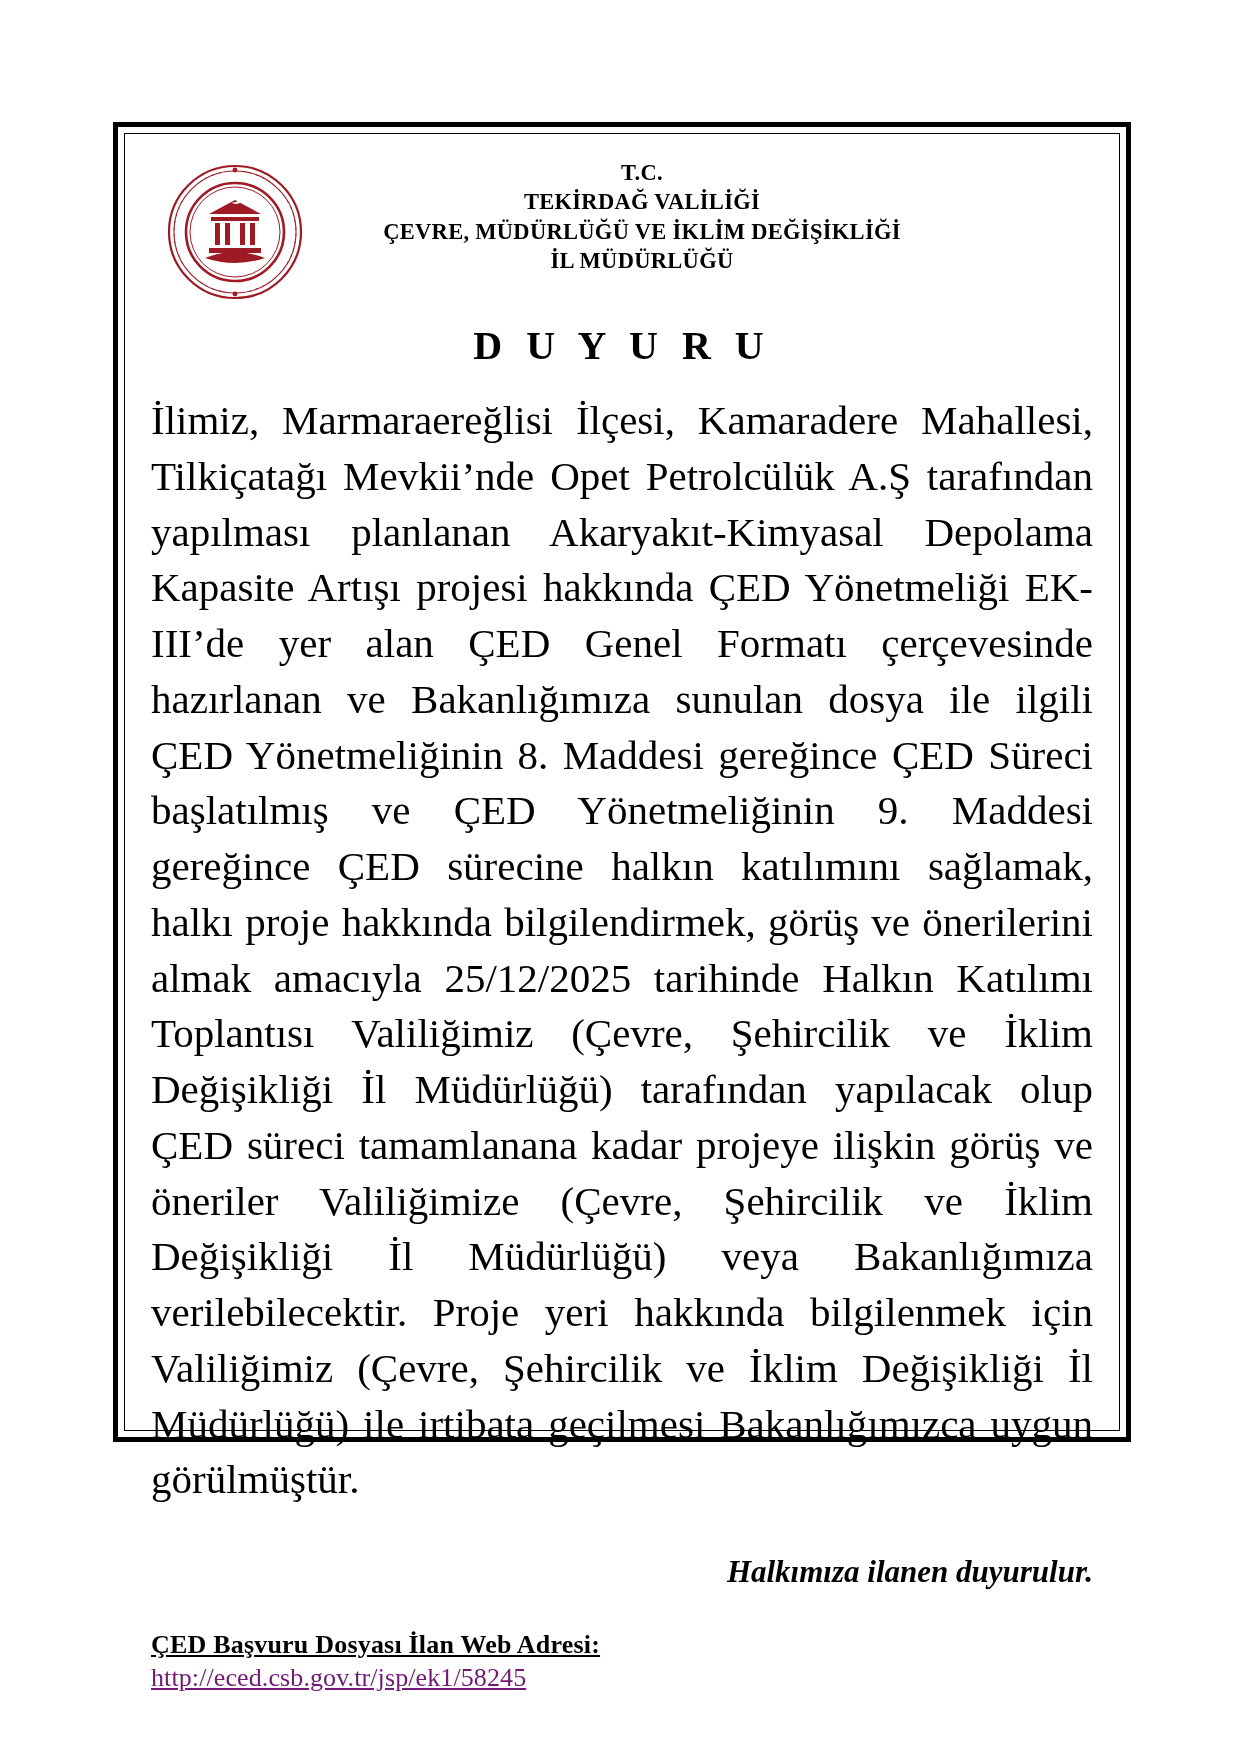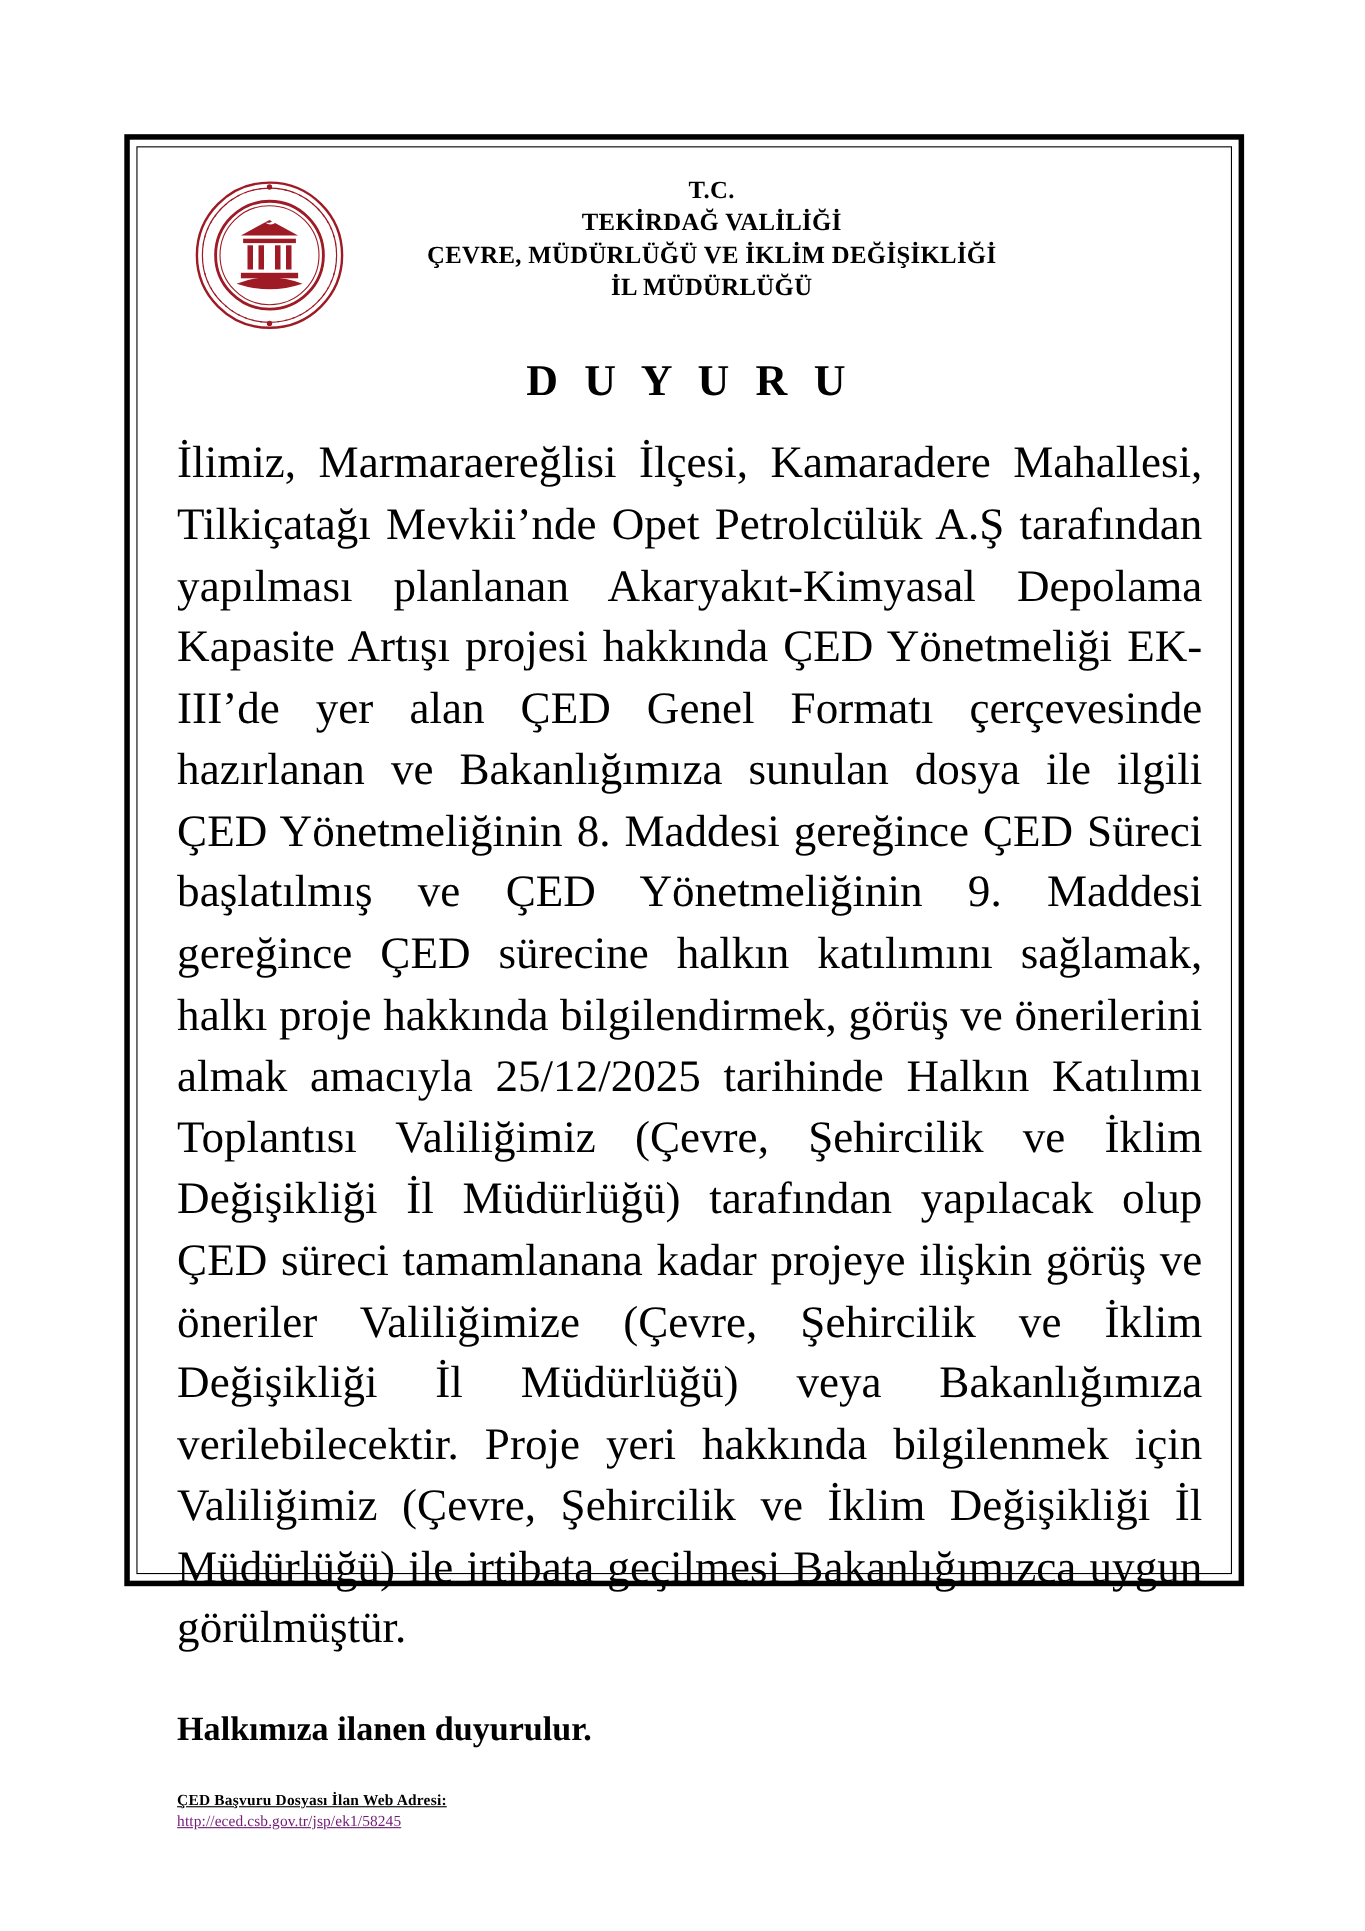--- a/index.html
+++ b/index.html
@@ -36,21 +36,21 @@
   }
   .notice-inner {
     position: absolute;
     left: 6px;
     top: 6px;
     right: 6px;
     bottom: 6px;
     border: 1px solid #000000;
     background: #ffffff;
     box-sizing: border-box;
-    padding: 18px 26px 10px 36px;
+    padding: 18px 26px 10px 26px;
   }
 
   
   .header {
     position: relative;
     min-height: 130px;
   }
   .emblem {
     position: absolute;
     left: 14px;
@@ -85,30 +85,31 @@
     text-align: justify;
     text-justify: inter-word;
     hyphens: none;
   }
   .body-text p {
     margin: 0;
     text-indent: 0;
   }
 
   .closing {
-    text-align: left;
+    text-align: right;
     font-weight: bold;
     font-size: 31px;
     margin-top: 46px;
     margin-bottom: 40px;
+    font-style: italic;
   }
 
   .footer {
     margin-top: 22px;
-    font-size: 14px;
+    font-size: 26px;
   }
   .footer-label {
     font-weight: bold;
     text-decoration: underline;
     display: block;
     letter-spacing: 0.2px;
   }
   .footer-link {
     display: block;
     margin-top: 3px;

